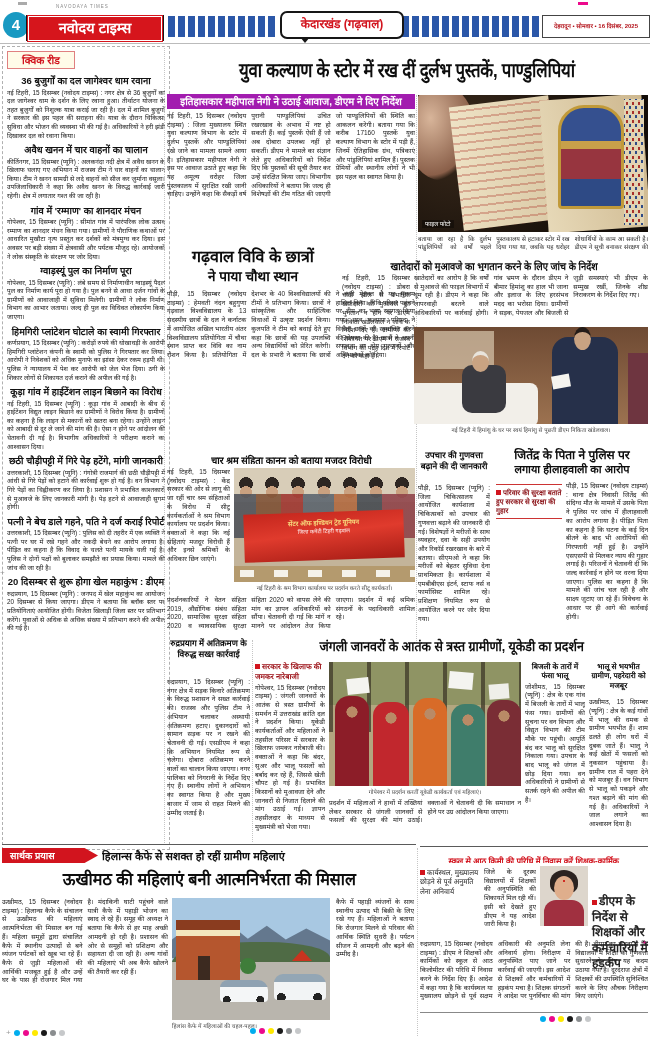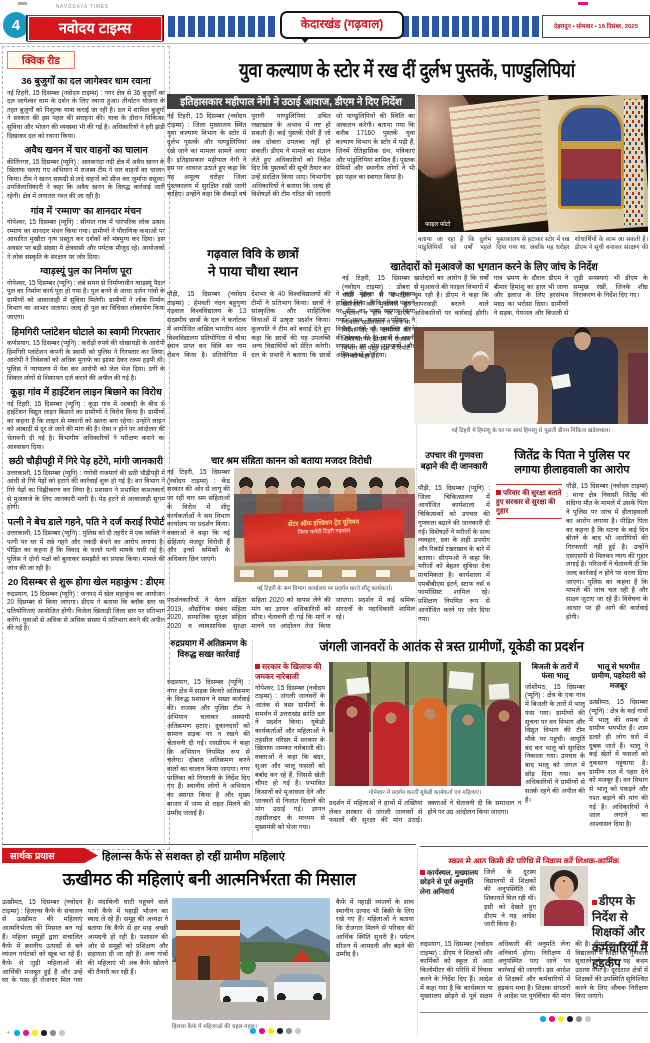--- a/index.html
+++ b/index.html
@@ -83,35 +83,35 @@
         <div class="qitem-b">उत्तरकाशी, 15 दिसम्बर (प्यूनि) : पुलिस को दी तहरीर में एक व्यक्ति ने पत्नी पर घर में रखे गहने और नकदी बेचने का आरोप लगाया है। पीड़ित का कहना है कि विवाद के चलते पत्नी मायके चली गई है। पुलिस ने दोनों पक्षों को बुलाकर समझौते का प्रयास किया। मामले की जांच की जा रही है।</div>
       </div>
     <div>
         <div class="qitem-h">20 दिसम्बर से शुरू होगा खेल महाकुंभ : डीएम</div>
         <div class="qitem-b">रुद्रप्रयाग, 15 दिसम्बर (प्यूनि) : जनपद में खेल महाकुंभ का आयोजन 20 दिसम्बर से किया जाएगा। डीएम ने बताया कि ब्लॉक स्तर पर प्रतियोगिताएं आयोजित होंगी। विजेता खिलाड़ी जिला स्तर पर प्रतिभाग करेंगे। युवाओं से अधिक से अधिक संख्या में प्रतिभाग करने की अपील की गई है।</div>
       </div>
   </div>
   <div class="vsep" style="left:164px;top:46px;height:797px;"></div>
   <div class="vsep" style="left:416px;top:95px;height:548px;"></div>
 
-  <div class="abs" style="left:167px;top:94px;width:248px;height:15px;background:#404040;color:#fff;font-weight:800;font-size:10px;text-align:center;line-height:15px;white-space:nowrap;overflow:hidden;">इतिहासकार महीपाल नेगी ने उठाई आवाज, डीएम ने दिए निर्देश</div>
+  <div class="abs" style="left:167px;top:94px;width:248px;height:15px;background:#a21caf;color:#fff;font-weight:800;font-size:10px;text-align:center;line-height:15px;white-space:nowrap;overflow:hidden;">इतिहासकार महीपाल नेगी ने उठाई आवाज, डीएम ने दिए निर्देश</div>
   <div class="abs bt c3" style="left:167px;top:112px;width:248px;height:130px;">नई टिहरी, 15 दिसम्बर (नवोदय टाइम्स) : जिला मुख्यालय स्थित युवा कल्याण विभाग के स्टोर में दुर्लभ पुस्तकें और पाण्डुलिपियां रखे जाने का मामला सामने आया है। इतिहासकार महीपाल नेगी ने इस पर आवाज उठाते हुए कहा कि यह अमूल्य धरोहर जिला पुस्तकालय में सुरक्षित रखी जानी चाहिए। उन्होंने कहा कि सैकड़ों वर्ष पुरानी पाण्डुलिपियां उचित रखरखाव के अभाव में नष्ट हो सकती हैं। कई पुस्तकें ऐसी हैं जो अब दोबारा उपलब्ध नहीं हो सकतीं। डीएम ने मामले का संज्ञान लेते हुए अधिकारियों को निर्देश दिए कि पुस्तकों की सूची तैयार कर उन्हें संरक्षित किया जाए। विभागीय अधिकारियों ने बताया कि जल्द ही विशेषज्ञों की टीम गठित की जाएगी जो पाण्डुलिपियों की स्थिति का आकलन करेगी। बताया गया कि करीब 17160 पुस्तकें युवा कल्याण विभाग के स्टोर में पड़ी हैं, जिनमें ऐतिहासिक ग्रंथ, पत्रिकाएं और पांडुलिपियां शामिल हैं। पुस्तक प्रेमियों और स्थानीय लोगों ने भी इस पहल का स्वागत किया है।</div>
 
   <div class="photo" style="left:418px;top:95px;width:230px;height:137px;background:radial-gradient(circle at 18% 30%,#3a2a1c,#120c07 75%);">
     <div class="abs" style="left:-12px;top:-10px;width:70px;height:95px;border-radius:50%;background:radial-gradient(ellipse at 35% 35%,#d8b59a,#8a5f49 65%,rgba(0,0,0,0) 72%);"></div>
     <div class="abs" style="left:38px;top:6px;width:100px;height:124px;transform:rotate(-7deg);background:repeating-linear-gradient(0deg,rgba(168,40,30,0) 0 6px,rgba(168,40,30,.30) 6px 8px),linear-gradient(100deg,#efe3c6,#d9c8a4);"></div>
     <div class="abs" style="left:126px;top:2px;width:102px;height:133px;transform:rotate(-4deg);background:linear-gradient(80deg,#e7d9b8,#cdb78e);"></div>
     <div class="abs" style="left:140px;top:10px;width:60px;height:98px;border:3px solid #c19a3a;border-radius:26px 26px 4px 4px;background:linear-gradient(180deg,#35508f 0 34%,#c8a04a 34% 42%,#97353f 42% 72%,#2e4a85 72% 100%);"></div>
     <div class="abs" style="left:206px;top:4px;width:20px;height:126px;background:radial-gradient(circle 1.5px,#a8302a 92%,rgba(0,0,0,0) 95%) 0 0/6px 9px,radial-gradient(circle 1.5px,#2e4a85 92%,rgba(0,0,0,0) 95%) 3px 4px/6px 9px,#e2d4b2;"></div>
     <div class="abs" style="left:4px;bottom:4px;background:rgba(0,0,0,.35);color:#fff;font-size:6px;padding:0 3px;">फाइल फोटो</div>
   </div>
   <div class="abs bt c3" style="left:418px;top:235px;width:230px;height:20px;font-size:6.2px;">बताया जा रहा है कि दुर्लभ पांडुलिपियों को वर्षों पहले पुस्तकालय से हटाकर स्टोर में रख दिया गया था, जबकि यह धरोहर शोधार्थियों के काम आ सकती है। डीएम ने सूची बनाकर संरक्षण की कार्यवाही करने को कहा है।</div>
 
   <div class="abs ctr" style="left:172px;top:247px;width:162px;">
-    <div class="hd" style="font-size:12px;line-height:1.3;">गढ़वाल विवि के छात्रों</div>
+    <div class="hd" style="font-size:16px;line-height:1.3;">गढ़वाल विवि के छात्रों</div>
     <div class="hd" style="font-size:13.5px;line-height:1.3;">ने पाया चौथा स्थान</div>
   </div>
   <div class="abs bt c3" style="left:167px;top:290px;width:248px;height:155px;">पौड़ी, 15 दिसम्बर (नवोदय टाइम्स) : हेमवती नंदन बहुगुणा गढ़वाल विश्वविद्यालय के 13 सदस्यीय छात्रों के दल ने कर्नाटक में आयोजित अखिल भारतीय अंतर विश्वविद्यालय प्रतियोगिता में चौथा स्थान प्राप्त कर विवि का नाम रोशन किया है। प्रतियोगिता में देशभर के 40 विश्वविद्यालयों की टीमों ने प्रतिभाग किया। छात्रों ने सांस्कृतिक और साहित्यिक विधाओं में उत्कृष्ट प्रदर्शन किया। कुलपति ने टीम को बधाई देते हुए कहा कि छात्रों की यह उपलब्धि अन्य विद्यार्थियों को प्रेरित करेगी। दल के प्रभारी ने बताया कि छात्रों ने कड़ी मेहनत से यह मुकाम हासिल किया। विवि परिसर पहुंचने पर टीम का भव्य स्वागत किया गया। छात्र कल्याण परिषद ने विजेता छात्रों को सम्मानित करने की घोषणा की है। छात्रों ने अपनी सफलता का श्रेय गुरुजनों और अभिभावकों को दिया।</div>
 
   <div class="abs ctr" style="left:340px;top:256px;width:308px;height:15px;overflow:hidden;">
     <span class="hd nw" style="display:inline-block;font-size:10.5px;transform:scaleX(.9);line-height:15px;">खातेदारों को मुआवजे का भुगतान करने के लिए जांच के निर्देश</span>
   </div>
   <div class="abs bt" style="left:342px;top:274px;width:68px;height:162px;">नई टिहरी, 15 दिसम्बर (नवोदय टाइम्स) : डोबरा चांठी झील से प्रभावित खातेदारों को मुआवजे का भुगतान न होने पर डीएम निकिता खंडेलवाल ने जांच के निर्देश दिए हैं। ग्रामीणों की शिकायत पर डीएम ने राजस्व विभाग को पंद्रह दिन में रिपोर्ट देने को कहा है।</div>
   <div class="abs bt c3" style="left:414px;top:274px;width:234px;height:50px;">खातेदारों का आरोप है कि वर्षों से मुआवजे की फाइल विभागों में घूम रही है। डीएम ने कहा कि लापरवाही बरतने वाले अधिकारियों पर कार्रवाई होगी। गांव भ्रमण के दौरान डीएम ने बीमार हिमांशु का हाल भी जाना और इलाज के लिए हरसंभव मदद का भरोसा दिया। ग्रामीणों ने सड़क, पेयजल और बिजली से जुड़ी समस्याएं भी डीएम के सम्मुख रखीं, जिनके शीघ्र निराकरण के निर्देश दिए गए।</div>
   <div class="photo" style="left:414px;top:327px;width:234px;height:97px;background:linear-gradient(180deg,#6e4a33,#9c7250);">
@@ -208,21 +208,21 @@
     <div class="abs" style="left:102px;top:76px;width:52px;height:26px;border-radius:9px 11px 4px 4px;background:radial-gradient(circle 4.5px at 14% 90%,#222 96%,rgba(0,0,0,0)),radial-gradient(circle 4.5px at 84% 90%,#222 96%,rgba(0,0,0,0)),linear-gradient(180deg,#93a6b5 0 32%,#f2f4f5 32% 100%);"></div>
   </div>
   <div class="abs cap" style="left:172px;top:1022px;width:158px;height:9px;">हिलांस कैफे में महिलाओं की चहल-पहल।</div>
   <div class="abs bt" style="left:336px;top:898px;width:78px;height:138px;">कैफे में पहाड़ी व्यंजनों के साथ स्थानीय उत्पाद भी बिक्री के लिए रखे गए हैं। महिलाओं ने बताया कि रोजगार मिलने से परिवार की आर्थिक स्थिति सुधरी है। पर्यटन सीजन में आमदनी और बढ़ने की उम्मीद है।</div>
 
   <div class="vsep" style="left:417px;top:848px;height:188px;"></div>
   <div class="hrule" style="left:420px;top:846px;width:228px;"></div>
   <div class="abs ctr" style="left:420px;top:850px;width:228px;height:13px;overflow:hidden;">
     <span class="hd nw red" style="display:inline-block;font-size:8.5px;transform:scaleX(.95);line-height:13px;">स्कूल से आठ किमी की परिधि में निवास करें शिक्षक-कार्मिक</span>
   </div>
-  <div class="abs" style="left:420px;top:868px;width:60px;font-size:7.2px;font-weight:700;color:#222;line-height:1.3;"><span class="sq"></span><span>कार्यस्थल, मुख्यालय छोड़ने से पूर्व अनुमति लेना अनिवार्य</span></div>
+  <div class="abs" style="left:420px;top:868px;width:60px;font-size:7.2px;font-weight:400;color:#222;line-height:1.3;"><span class="sq"></span><span>कार्यस्थल, मुख्यालय छोड़ने से पूर्व अनुमति लेना अनिवार्य</span></div>
   <div class="abs bt" style="left:484px;top:868px;width:52px;height:66px;">जिले के दूरस्थ विद्यालयों में शिक्षकों की अनुपस्थिति की शिकायतें मिल रही थीं। इसी को देखते हुए डीएम ने यह आदेश जारी किया है।</div>
   <div class="photo" style="left:540px;top:866px;width:48px;height:60px;background:#ddd6cc;">
     <div class="abs" style="left:10px;top:4px;width:28px;height:24px;border-radius:50% 50% 40% 40%;background:#2b2320;"></div>
     <div class="abs" style="left:14px;top:10px;width:20px;height:24px;border-radius:50%;background:#dfae8c;"></div>
     <div class="abs" style="left:23px;top:14px;width:2px;height:2px;border-radius:50%;background:#c00;"></div>
     <div class="abs" style="left:4px;top:34px;width:40px;height:26px;border-radius:12px 12px 0 0;background:#a03040;"></div>
   </div>
   <div class="abs" style="left:592px;top:866px;width:56px;font-size:12px;font-weight:700;color:#222;line-height:1.3;margin-top:28px;"><span class="sq"></span><span>डीएम के निर्देश से शिक्षकों और कर्मचारियों में हड़कंप</span></div>
   <div class="abs bt c3" style="left:420px;top:940px;width:228px;height:68px;">रुद्रप्रयाग, 15 दिसम्बर (नवोदय टाइम्स) : डीएम ने शिक्षकों और कार्मिकों को स्कूल से आठ किलोमीटर की परिधि में निवास करने के निर्देश दिए हैं। आदेश में कहा गया है कि कार्यस्थल या मुख्यालय छोड़ने से पूर्व सक्षम अधिकारी की अनुमति लेना अनिवार्य होगा। निरीक्षण में अनुपस्थित पाए जाने पर कार्रवाई की जाएगी। इस आदेश से शिक्षकों और कर्मचारियों में हड़कंप मचा है। शिक्षक संगठनों ने आदेश पर पुनर्विचार की मांग की है। डीएम का कहना है कि विद्यालयों में शिक्षा की गुणवत्ता सुधारने के लिए यह कदम उठाया गया है। दूरदराज क्षेत्रों में शिक्षकों की उपस्थिति सुनिश्चित करने के लिए औचक निरीक्षण किए जाएंगे।</div>
 

